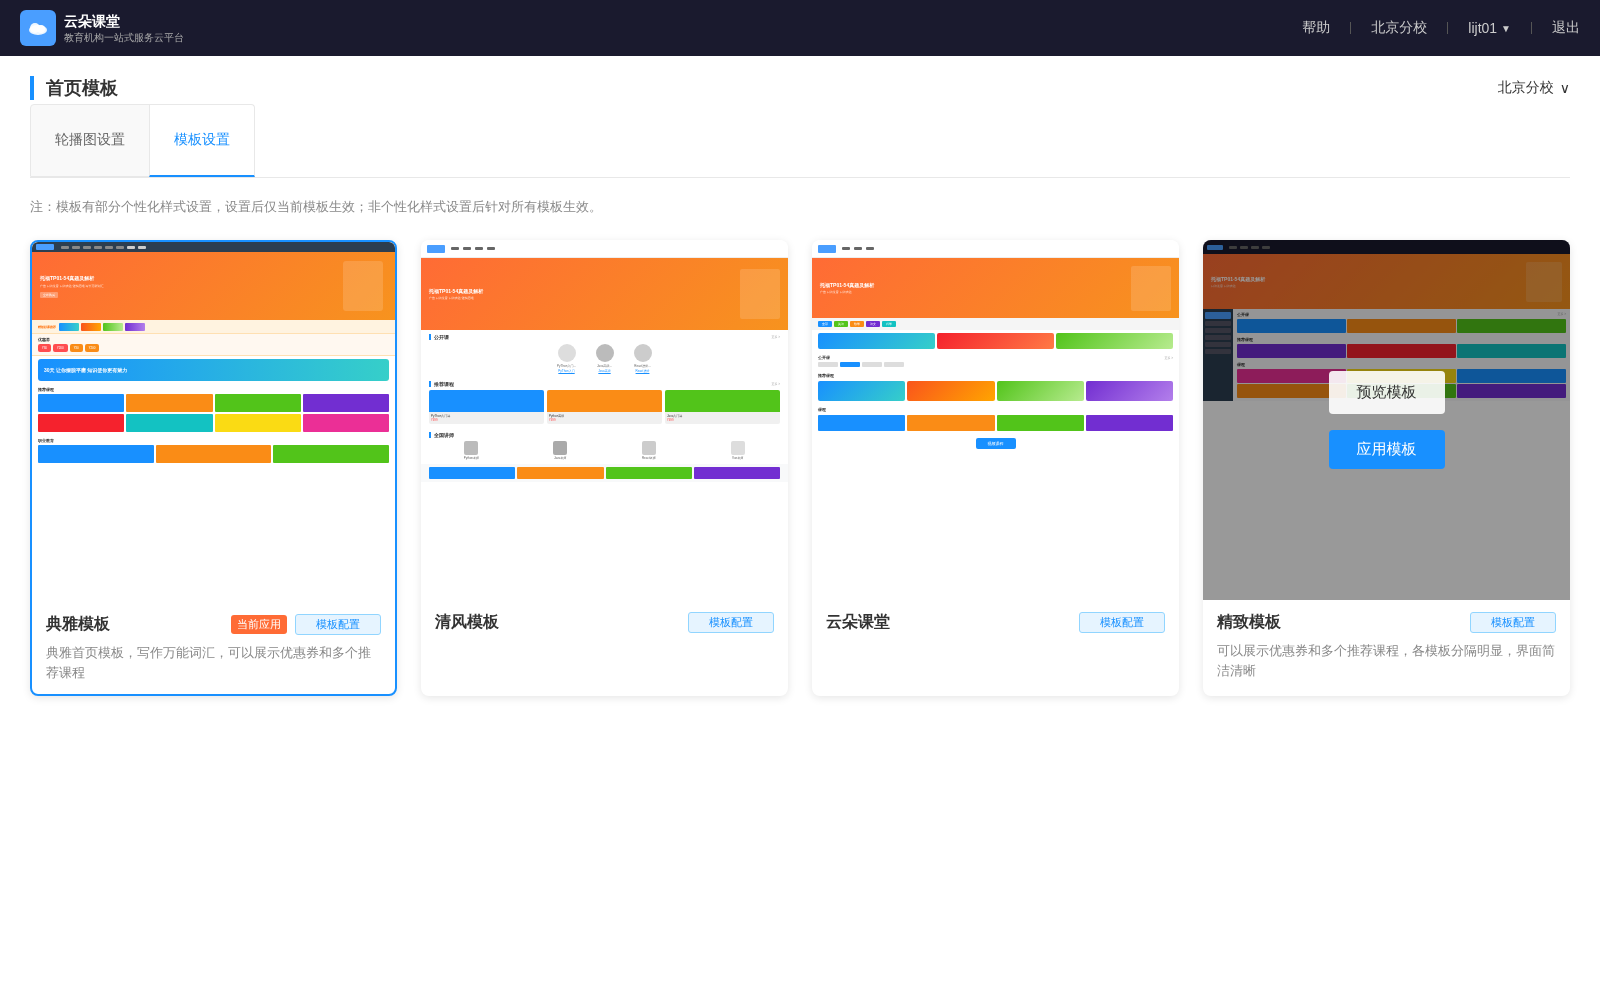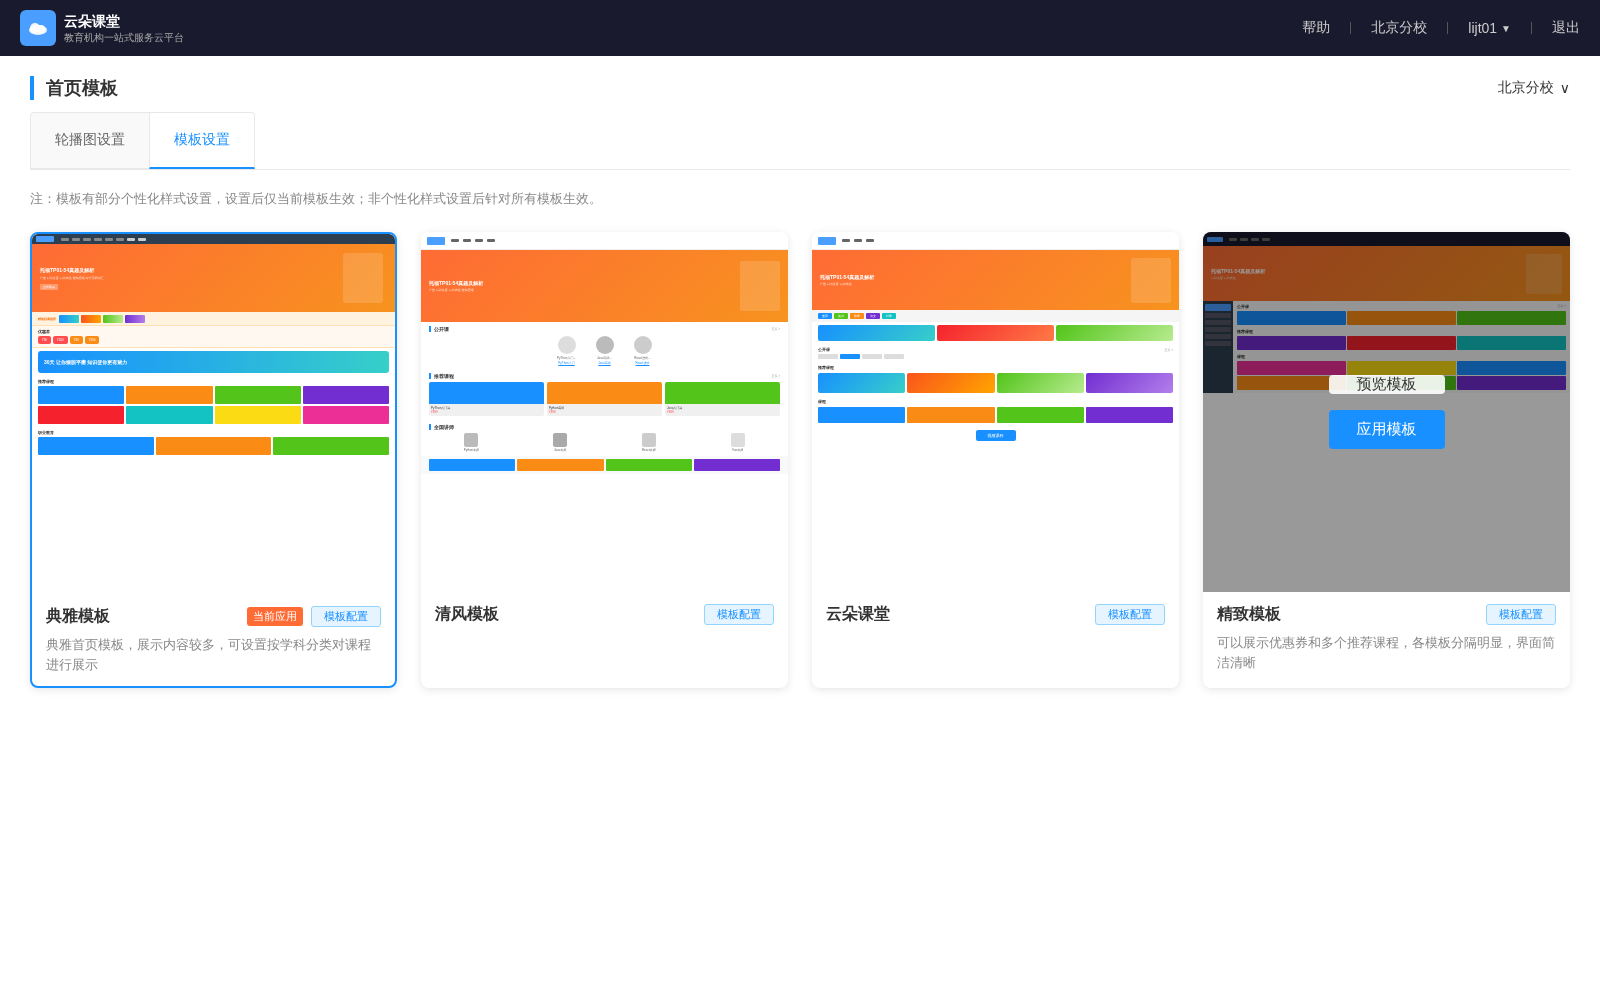--- a/index.html
+++ b/index.html
@@ -83,21 +83,21 @@
       background: white;
       min-height: calc(100vh - 56px);
       padding: 20px 30px;
     }
 
     
     .page-header {
       display: flex;
       justify-content: space-between;
       align-items: center;
-      margin-bottom: 12px;
+      margin-bottom: 4px;
     }
     .page-title {
       font-size: 18px;
       font-weight: bold;
       color: #333;
       border-left: 4px solid #1890ff;
       padding-left: 12px;
     }
     .school-selector {
       display: flex;
@@ -108,21 +108,21 @@
       cursor: pointer;
     }
 
     
     .tabs-container {
       display: flex;
       border-bottom: 1px solid #e8e8e8;
       margin-bottom: 20px;
     }
     .tab {
-      padding: 18px 24px;
+      padding: 26px 24px;
       cursor: pointer;
       font-size: 14px;
       color: #666;
       border: 1px solid #e8e8e8;
       background: #f9f9f9;
       margin-right: -1px;
       font-family: Liberation Serif, serif;
     }
     .tab.active {
       color: #1890ff;
@@ -179,21 +179,21 @@
       flex-direction: column;
       align-items: center;
       justify-content: center;
       gap: 16px;
       z-index: 10;
     }
     .preview-btn {
       background: rgba(255,255,255,0.9);
       color: #333;
       border: none;
-      padding: 0 28px;
+      padding: 12px 28px;
       border-radius: 4px;
       font-size: 15px;
       cursor: pointer;
       font-weight: 500;
     }
     .apply-btn {
       background: #1890ff;
       color: white;
       border: none;
       padding: 10px 28px;
@@ -227,21 +227,21 @@
       color: white;
       font-size: 11px;
       padding: 2px 6px;
       border-radius: 3px;
     }
     .badge-config {
       background: #e6f4ff;
       color: #1890ff;
       border: 1px solid #91d5ff;
       font-size: 11px;
-      padding: 2px 12px;
+      padding: 2px 20px;
       border-radius: 3px;
       cursor: pointer;
     }
     .template-desc {
       color: #888;
       font-size: 13px;
       line-height: 1.5;
     }
 
     
@@ -387,21 +387,21 @@
         </div>
       </div>
       <div class="template-info">
         <div class="template-title-row">
           <span class="template-name">典雅模板</span>
           <div class="template-badges">
             <span class="badge-current">当前应用</span>
             <span class="badge-config">模板配置</span>
           </div>
         </div>
-        <p class="template-desc">典雅首页模板，展示内容较多，可设置按学科分类对课程进行展示</p>
+        <p class="template-desc">典雅首页模板，写作万能词汇，可以展示优惠券和多个推荐课程</p>
       </div>
     </div>
 
     <div class="template-card">
       <div class="template-preview">
         <div class="mini-site">
 
           <div style="background:white;height:18px;border-bottom:1px solid #eee;display:flex;align-items:center;padding:0 6px;gap:6px;">
             <div style="width:18px;height:8px;background:#4a9eff;border-radius:1px;"></div>
             <div style="display:flex;gap:4px;">

